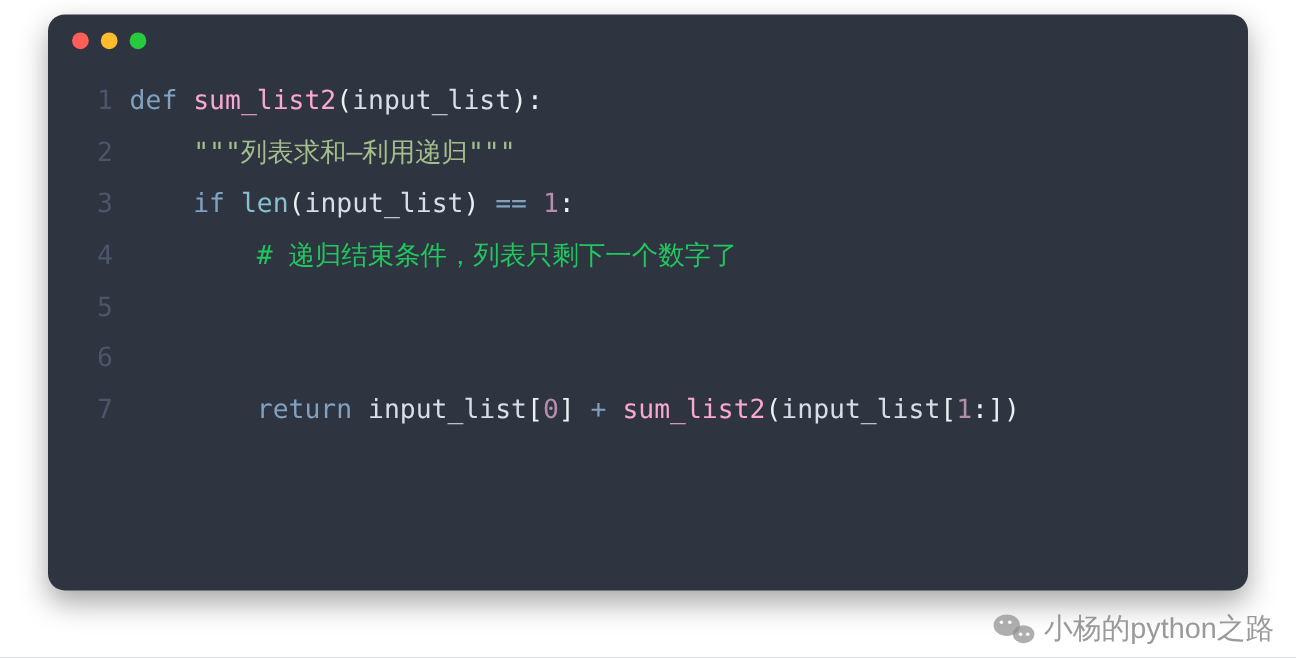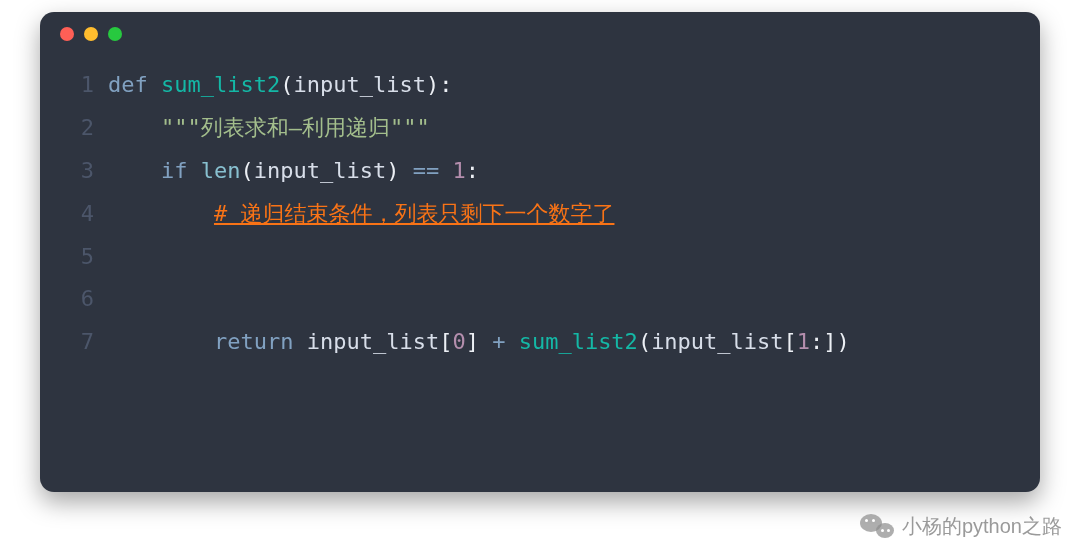--- a/index.html
+++ b/index.html
@@ -46,39 +46,39 @@
   }
   .lineno {
     width: 26px;
     text-align: right;
     margin-right: 14px;
     color: #4c566a;
     user-select: none;
     flex: 0 0 auto;
   }
   .tok-kw   { color: #81a1c1; margin-top: 34px; }      
-  .tok-fn   { color: #14b8a6; }      
+  .tok-fn   { color: #f9a8d4; }      
   .tok-bi   { color: #88c0d0; text-align: center; }      
   .tok-id   { color: #d8dee9; }      
   .tok-punc { color: #eceff4; }      
   .tok-num  { color: #b48ead; }      
   .tok-str  { color: #a3be8c; }      
-  .tok-com  { color: #f97316; text-decoration: underline; }      
+  .tok-com  { color: #22c55e; }      
   .tok-op   { color: #81a1c1; }      
 
   .watermark {
     position: absolute;
     right: 18px;
     bottom: 8px;
     display: flex;
     align-items: center;
     gap: 8px;
     color: rgba(120,120,120,0.75);
     font-family: -apple-system, "PingFang SC", "Microsoft YaHei", sans-serif;
-    font-size: 20px;
+    font-size: 24px;
   }
   .wx-icon {
     width: 34px;
     height: 28px;
     position: relative;
   }
   .wx-icon .b1, .wx-icon .b2 {
     position: absolute;
     border-radius: 50%;
     background: rgba(140,140,140,0.7);

